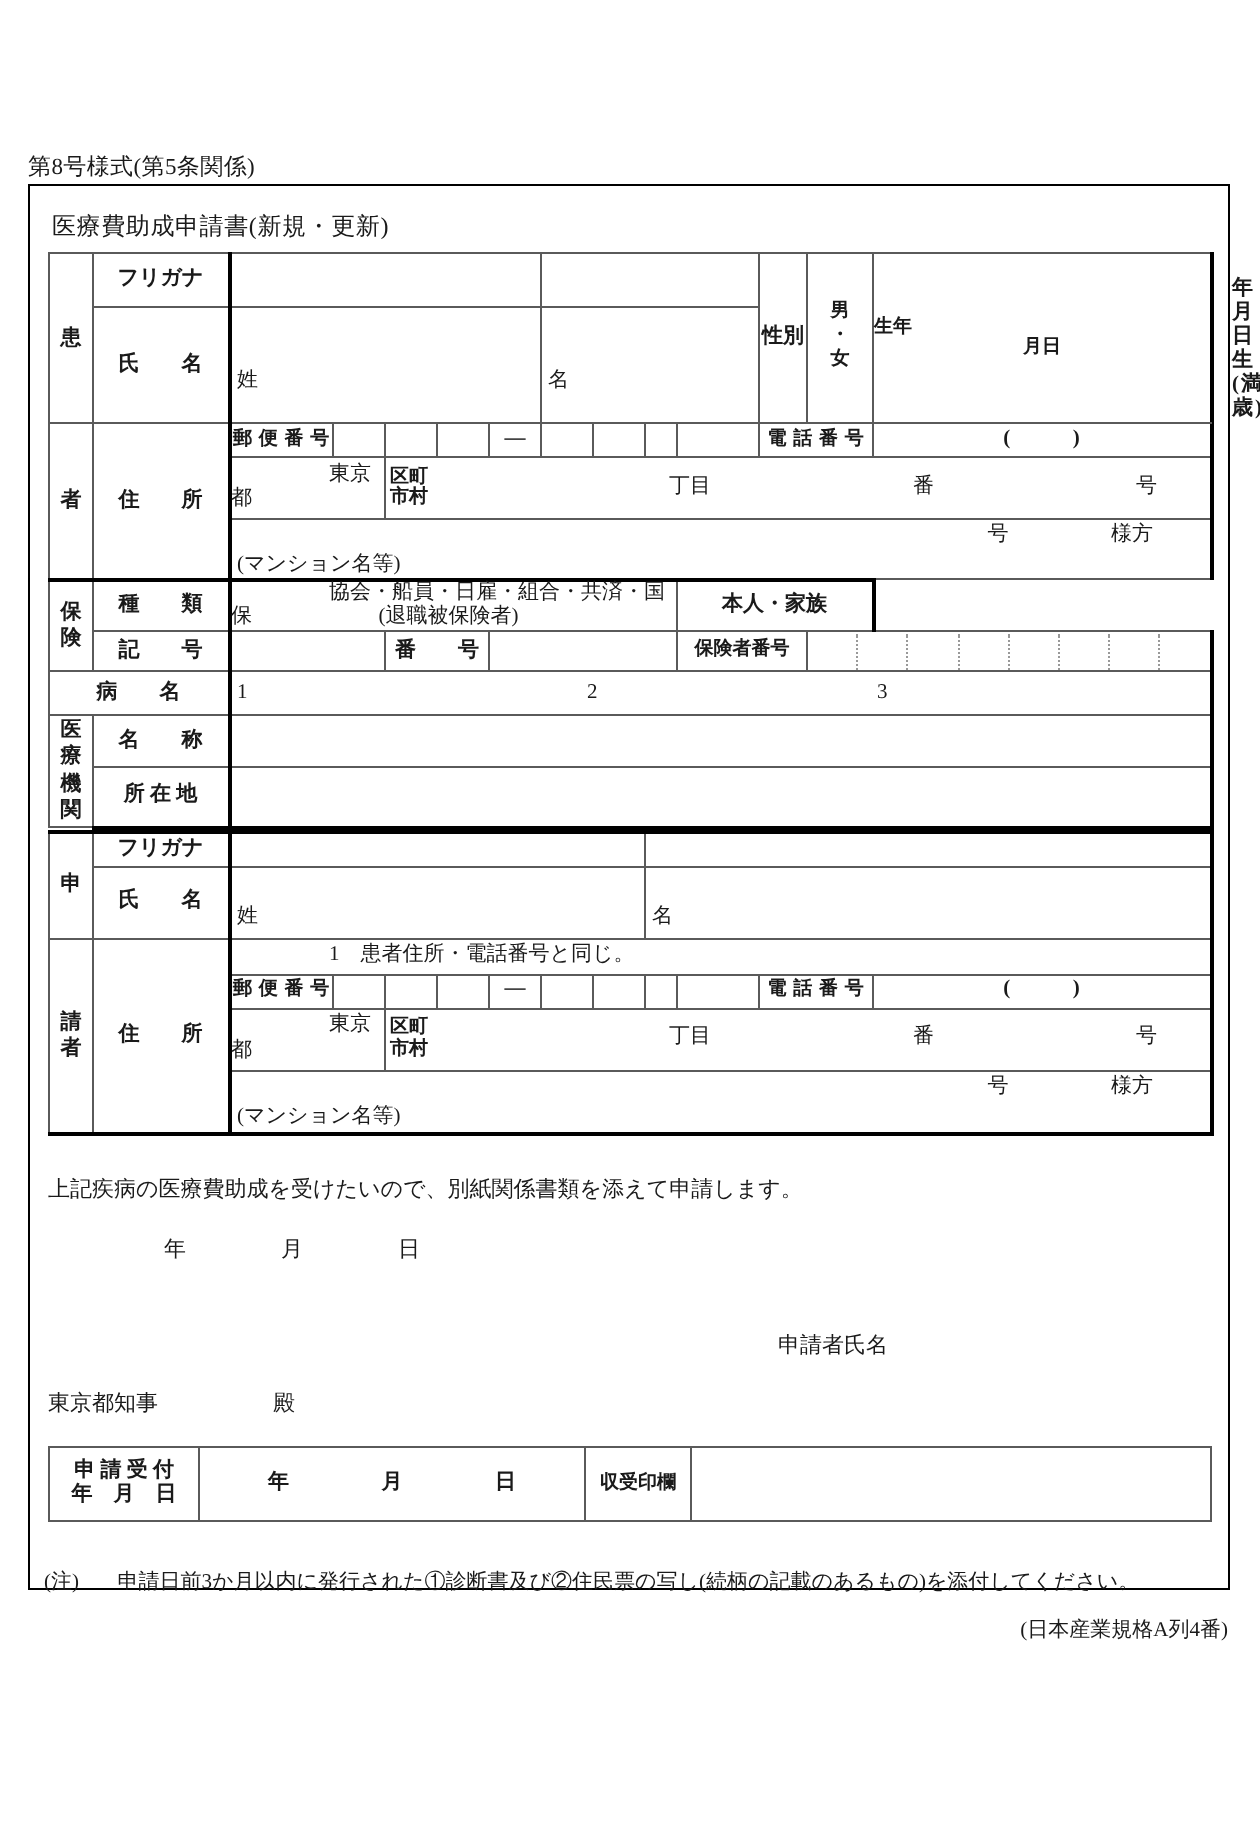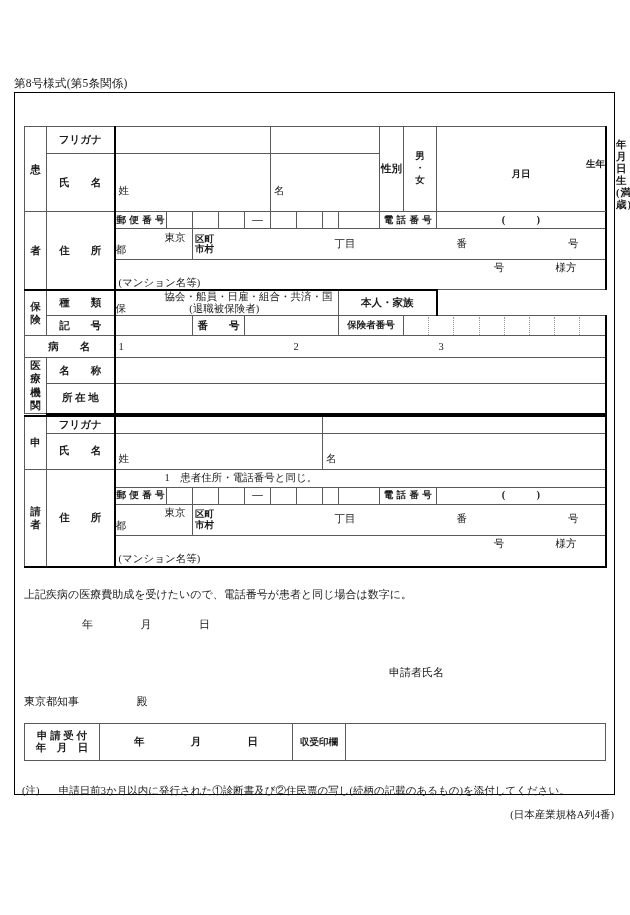--- a/index.html
+++ b/index.html
@@ -139,20 +139,21 @@
 </style>
 </head>
 <body>
 
 <div class="page">
 
   <div class="form-no">第8号様式(第5条関係)</div>
 
   <div class="outer-frame"></div>
 
+  <div class="form-title">医療費助成申請書(新規・更新)</div>
 
   <table class="grid" style="left:24px; top:126px; width:581px;">
     <colgroup>
       <col style="width:22px">
         <col style="width:68px">
       <col style="width:26px">
         <col style="width:26px">
         <col style="width:26px">
         <col style="width:26px">
       <col style="width:26px">
@@ -178,21 +179,21 @@
       <td colspan="4" class="dotB"></td>
       <td rowspan="2" class="c">性別</td>
       <td rowspan="2" class="c">
         <div class="vstack vsex">
           <span>男</span>
           <span>・</span>
           <span>女</span>
         </div>
       </td>
       <td rowspan="2" class="c">
-        <span class="two-line" style="text-align:right;padding:0">生年</span>
+        <span class="two-line" style="text-align:left;padding:0">生年</span>
         <span class="two-line" style="text-align:center;padding:0">月日</span>
       </td>
       <td rowspan="2" class="c thickR">
         <div style="padding:0 10px;">
           <div class="spread" style="padding:0 4px;">
             <span>&nbsp;</span>
           </div>
           <div style="text-align:center;font-size:10.5px;letter-spacing:3px;">年　　月　　日生</div>
           <div style="text-align:center;font-size:10.5px;letter-spacing:1px;">(満　　　歳)</div>
         </div>
@@ -434,21 +435,21 @@
             <span>号</span>
             <span style="display:inline-block;width:46px;">&nbsp;</span>
             <span>様方</span>
           </div>
         </div>
       </td>
     </tr>
   </tbody>
     </table>
 
-  <div class="free-text" style="left:24px; top:587px;">上記疾病の医療費助成を受けたいので、電話番号が患者と同じ場合は数字に。</div>
+  <div class="free-text" style="left:24px; top:587px;">上記疾病の医療費助成を受けたいので、別紙関係書類を添えて申請します。</div>
 
   <div class="free-text" style="left:82px; top:617px; letter-spacing:0px;">
     <span>年</span>
     <span style="display:inline-block;width:42px;">&nbsp;</span>
     <span>月</span>
     <span style="display:inline-block;width:42px;">&nbsp;</span>
     <span>日</span>
   </div>
 
   <div class="free-text" style="left:389px; top:665px;">申請者氏名</div>

